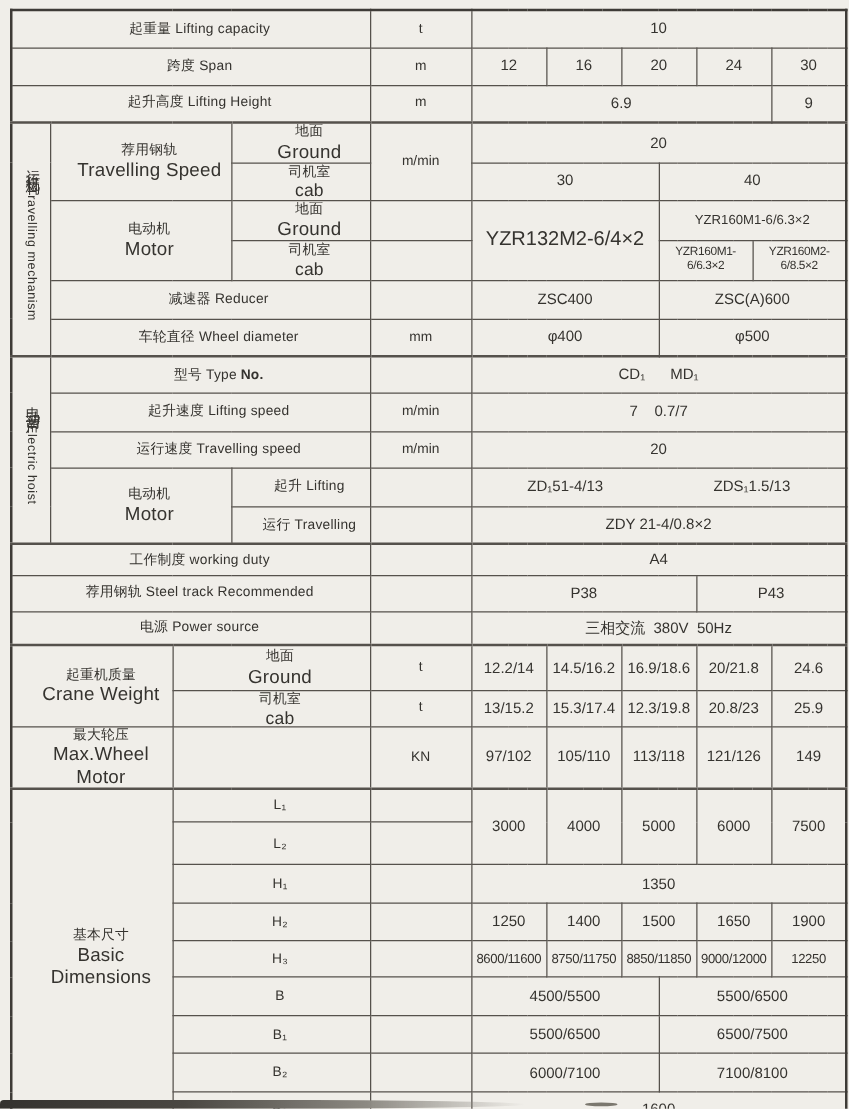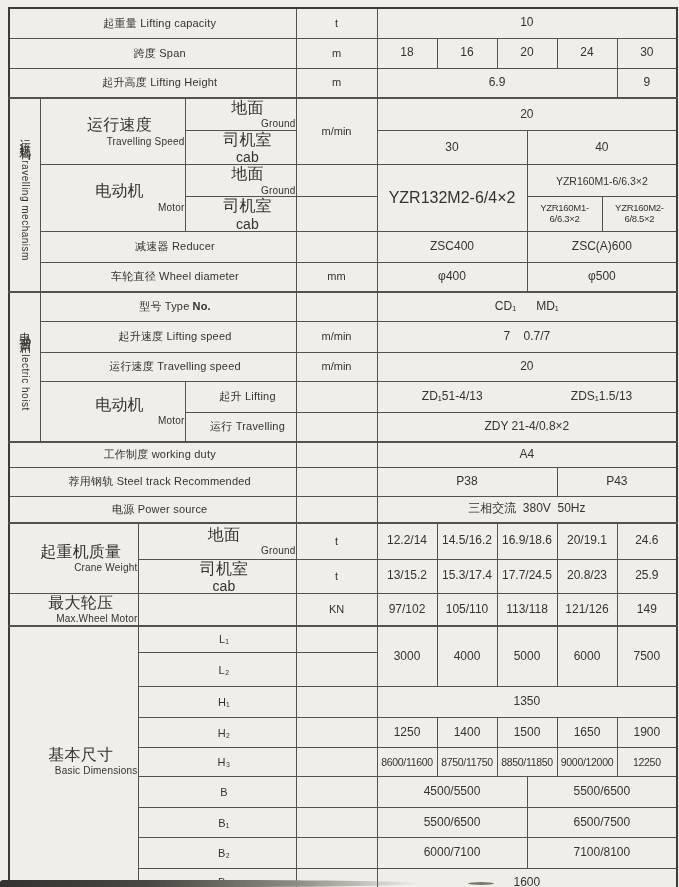--- a/index.html
+++ b/index.html
@@ -32,22 +32,22 @@
   tr.h31{height:31px;} tr.h32{height:32px;} tr.h29{height:29px;}
   tr.h25{height:25px;} tr.h27{height:27px;} tr.h36{height:36px;}
   tr.h34{height:34px;} tr.h28{height:28px;}
   tr.sec td{border-top-width:2px;}
   .lbl{font-size:11px;letter-spacing:.2px;padding-left:14px;}
   .unit{font-size:11px;}
   .val{font-size:12px;}
   .pre{white-space:pre;}
   .sm{font-size:9.5px;letter-spacing:-.3px;}
   .h3v{font-size:10.5px;letter-spacing:-.3px;}
-  .cn{font-size:16px;display:block;}
-  .en{font-size:10px;display:block;text-align:right;}
+  .cn{font-size:11px;display:block;}
+  .en{font-size:15px;display:block;}
   .cab{font-size:14px;display:block;line-height:1;}
   .two .cn{margin-bottom:1px;}
   .no-b{font-weight:bold;margin-left:3px;}
   
   .vcell{vertical-align:middle;}
   .vwrap{display:flex;flex-direction:column;align-items:center;justify-content:center;gap:12px;height:100%;}
   .vcn{display:inline-block;writing-mode:vertical-rl;text-orientation:upright;font-size:11.5px;letter-spacing:3px;}
   .ven{display:inline-block;writing-mode:vertical-rl;font-size:10px;letter-spacing:.5px;}
   .halves{display:flex;width:100%;}
   .halves span{flex:1;}
@@ -93,21 +93,21 @@
   <tbody>
       <tr>
     <td colspan="4" class="lbl">起重量 Lifting capacity</td>
     <td class="unit">t</td>
     <td colspan="20" class="val">10</td>
   </tr>
 
   <tr>
     <td colspan="4" class="lbl">跨度 Span</td>
     <td class="unit">m</td>
-    <td colspan="4" class="val">18</td>
+    <td colspan="4" class="val">12</td>
     <td colspan="4" class="val">16</td>
     <td colspan="4" class="val">20</td>
     <td colspan="4" class="val">24</td>
     <td colspan="4" class="val">30</td>
   </tr>
 
   <tr>
     <td colspan="4" class="lbl">起升高度 Lifting Height</td>
     <td class="unit">m</td>
     <td colspan="16" class="val">6.9</td>
@@ -115,21 +115,21 @@
   </tr>
 
   <tr class="sec h31">
     <td rowspan="6" class="vcell">
       <div class="vwrap">
         <span class="vcn">运行机构</span>
         <span class="ven">Travelling mechanism</span>
       </div>
     </td>
     <td colspan="2" rowspan="2" class="lbl two">
-      <span class="cn">运行速度</span>
+      <span class="cn">荐用钢轨</span>
       <span class="en">Travelling Speed</span>
     </td>
     <td class="lbl two">
       <span class="cn">地面</span>
       <span class="en">Ground</span>
     </td>
     <td rowspan="2" class="unit">m/min</td>
     <td colspan="20" class="val">20</td>
   </tr>
 
@@ -252,33 +252,33 @@
       <span class="en">Crane Weight</span>
     </td>
     <td colspan="2" class="lbl two">
       <span class="cn">地面</span>
       <span class="en">Ground</span>
     </td>
     <td class="unit">t</td>
     <td colspan="4" class="val">12.2/14</td>
     <td colspan="4" class="val">14.5/16.2</td>
     <td colspan="4" class="val">16.9/18.6</td>
-    <td colspan="4" class="val">20/19.1</td>
+    <td colspan="4" class="val">20/21.8</td>
     <td colspan="4" class="val">24.6</td>
   </tr>
 
   <tr class="h29">
     <td colspan="2" class="lbl two">
       <span class="cn">司机室</span>
       <span class="cab">cab</span>
     </td>
     <td class="unit">t</td>
     <td colspan="4" class="val">13/15.2</td>
     <td colspan="4" class="val">15.3/17.4</td>
-    <td colspan="4" class="val">17.7/24.5</td>
+    <td colspan="4" class="val">12.3/19.8</td>
     <td colspan="4" class="val">20.8/23</td>
     <td colspan="4" class="val">25.9</td>
   </tr>
 
   <tr>
     <td colspan="2" class="lbl two">
       <span class="cn">最大轮压</span>
       <span class="en">Max.Wheel Motor</span>
     </td>
     <td colspan="2"></td>

